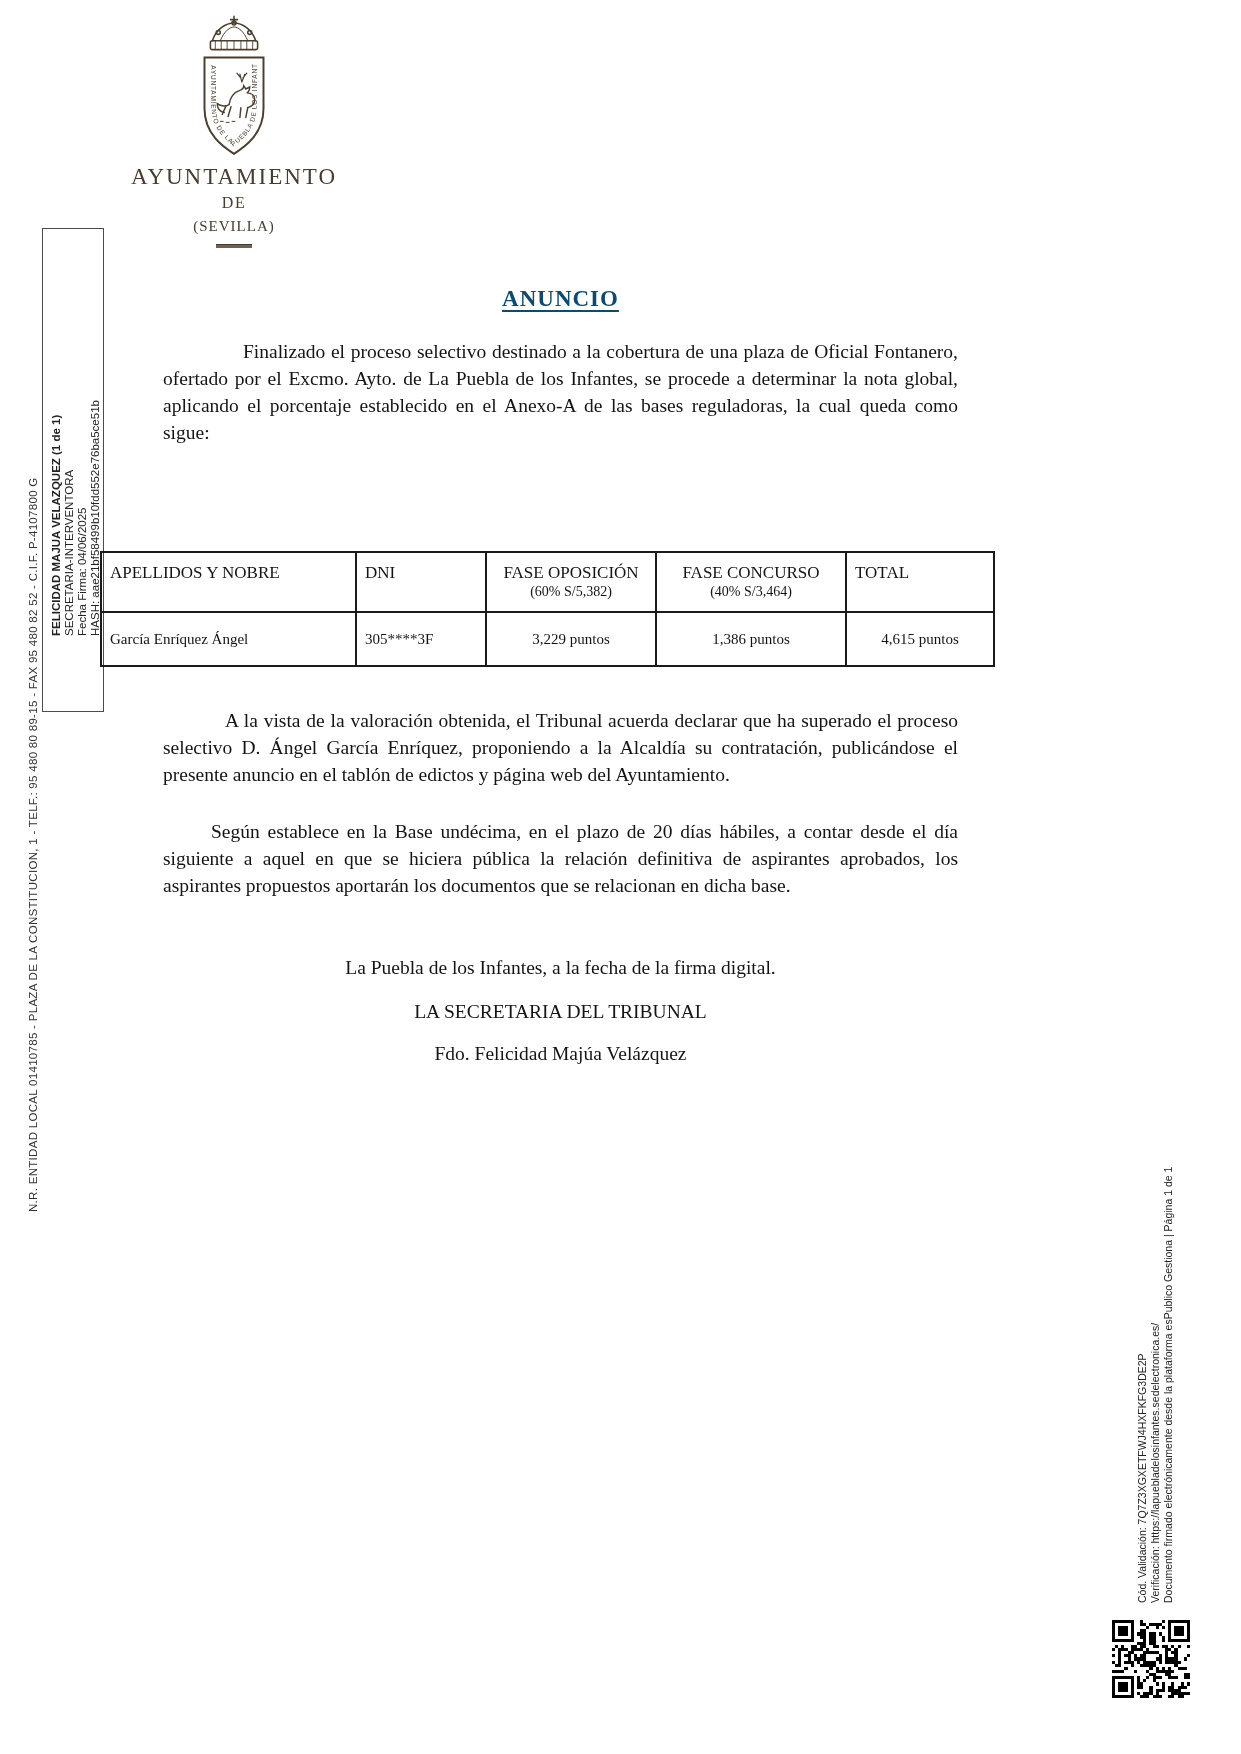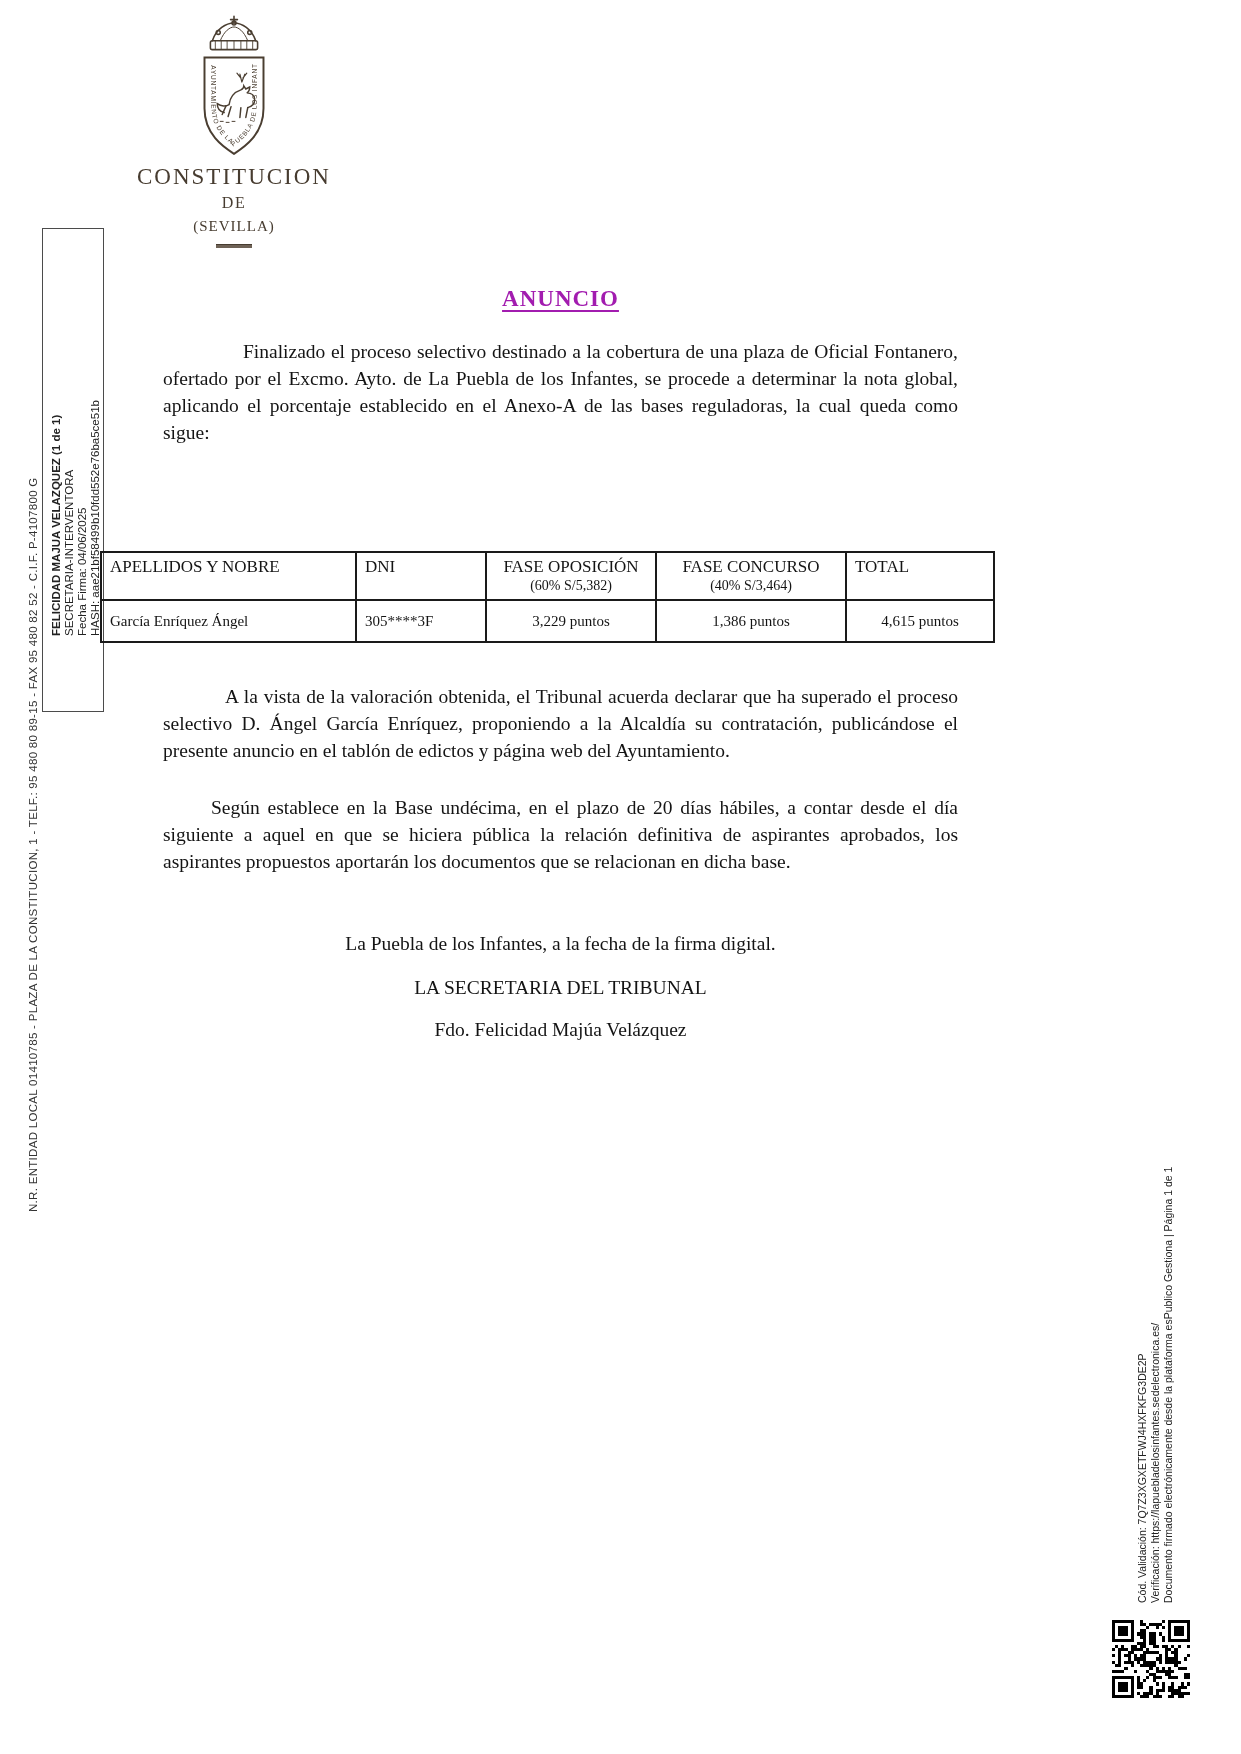--- a/index.html
+++ b/index.html
@@ -35,35 +35,35 @@
     transform:rotate(-90deg); transform-origin:0 0;
     width:760px; font-family:"Liberation Sans", sans-serif;
     font-size:11.5px; letter-spacing:0.3px; color:#333; white-space:nowrap;
   }
 
   
   .main { position:absolute; left:163px; top:286px; width:795px; font-size:19.5px; }
   .doc-title {
     margin:0 0 26px; text-align:center; font-size:23px; font-weight:bold;
     letter-spacing:1px; text-decoration:underline; text-decoration-thickness:2px;
-    text-underline-offset:4px; color:#a21caf;
+    text-underline-offset:4px; color:#0c4a6e;
   }
   .main p { margin:0; line-height:27px; text-align:justify; }
   .p1 { text-indent:80px; }
   .p2 { text-indent:62px; margin-top:40px !important; }
   .p3 { text-indent:48px; margin-top:30px !important; }
   .closing { text-indent:62px; text-align:left !important; margin-top:30px !important; }
   .place-date { text-align:center !important; text-indent:0; margin-top:55px !important; }
   .signer-role { text-align:center !important; text-indent:0; margin-top:17px !important; }
   .signer-name { text-align:center !important; text-indent:0; margin-top:15px !important; }
 
   
   .tbl-wrap { margin:105px 0 0 -63px; width:893px; }
   table.results { border-collapse:collapse; width:100%; table-layout:fixed; }
-  table.results th, table.results td { border:2px solid #1a1a1a; padding:4px 8px; }
+  table.results th, table.results td { border:2px solid #1a1a1a; padding:10px 8px; }
   table.results th { font-weight:normal; font-size:17px; vertical-align:top; text-align:left; }
   table.results th .sub { font-size:14px; text-align:center; line-height:18px; }
   table.results th .sub:empty { display:none; }
   table.results th.c, table.results td.c { text-align:center; }
   table.results td { font-size:15px; height:32px; }
   td.name { padding-left:12px; }
 
   
   .footer-right {
     position:absolute; left:1136px; top:1603px;
@@ -98,21 +98,21 @@
         <textPath href="#crestTextPath" startOffset="4">AYUNTAMIENTO DE LA PUEBLA DE LOS INFANTES</textPath>
       </text>
 
       <g fill="none" stroke="#4a3e31" stroke-width="1.5" stroke-linecap="round">
         <path d="M68,73 l-2,-8 m2,8 l3,-8 m-4,4 l-4,-5 m6,5 l4,-5" stroke-width="1.2"></path>
         <path d="M50,104 c-4,-1 -7,-4 -7,-9 c4,3 9,3 12,1 c1,-8 6,-13 12,-15 c2,-1 3,-2 3,-4 l2,3 l4,-2 c0,3 -1,5 -3,6 c5,0 8,3 8,7 c0,4 -3,7 -7,8"></path>
         <path d="M74,99 l-2,10 m-5,-10 l-1,10 m-9,-11 l-3,10 m-2,-11 l-4,9"></path>
         <path d="M46,113 h3 M52,114 h3 M58,113 h3" stroke-width="1"></path>
       </g>
     </svg>
-    <div class="org1">CONSTITUCION</div>
+    <div class="org1">AYUNTAMIENTO</div>
     <div class="org2">DE</div>
     <div class="org4">(SEVILLA)</div>
     <div class="org-rule"></div>
   </div>
 
   <div class="sig-box"></div>
   <div class="sig-text">
     <div class="b">FELICIDAD MAJUA VELAZQUEZ (1 de 1)</div>
     <div>SECRETARIA-INTERVENTORA</div>
     <div>Fecha Firma: 04/06/2025</div>

